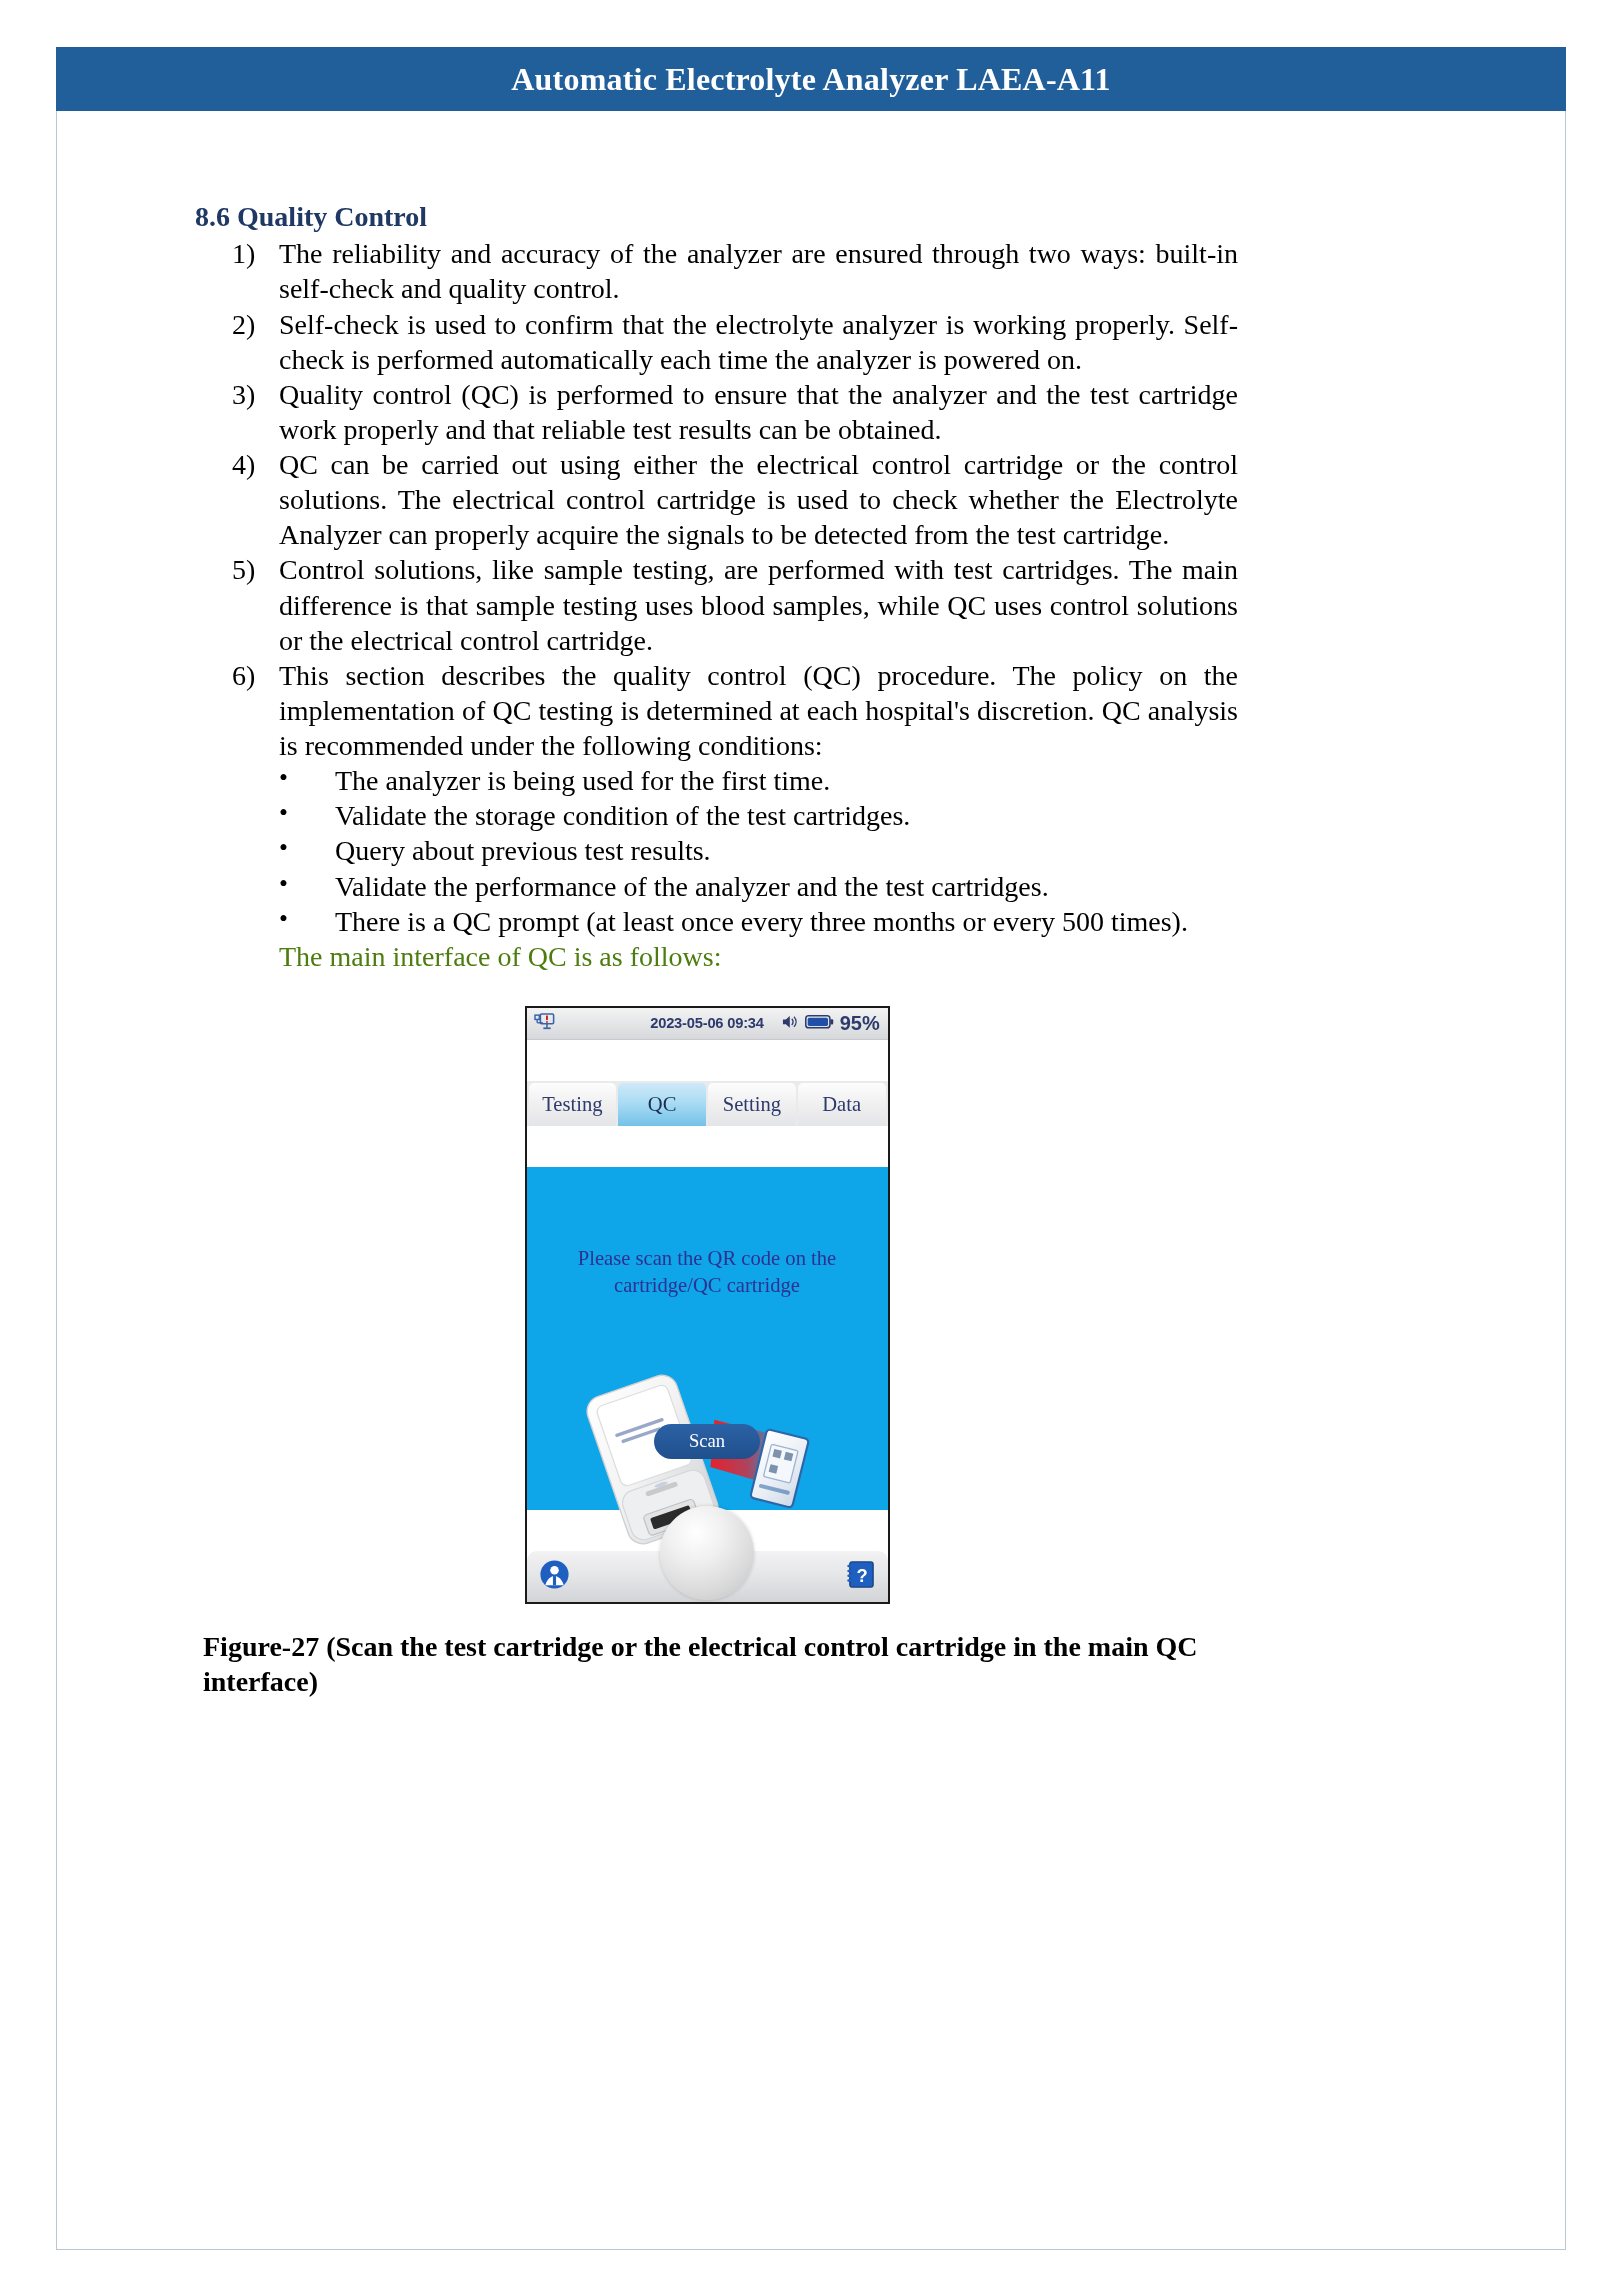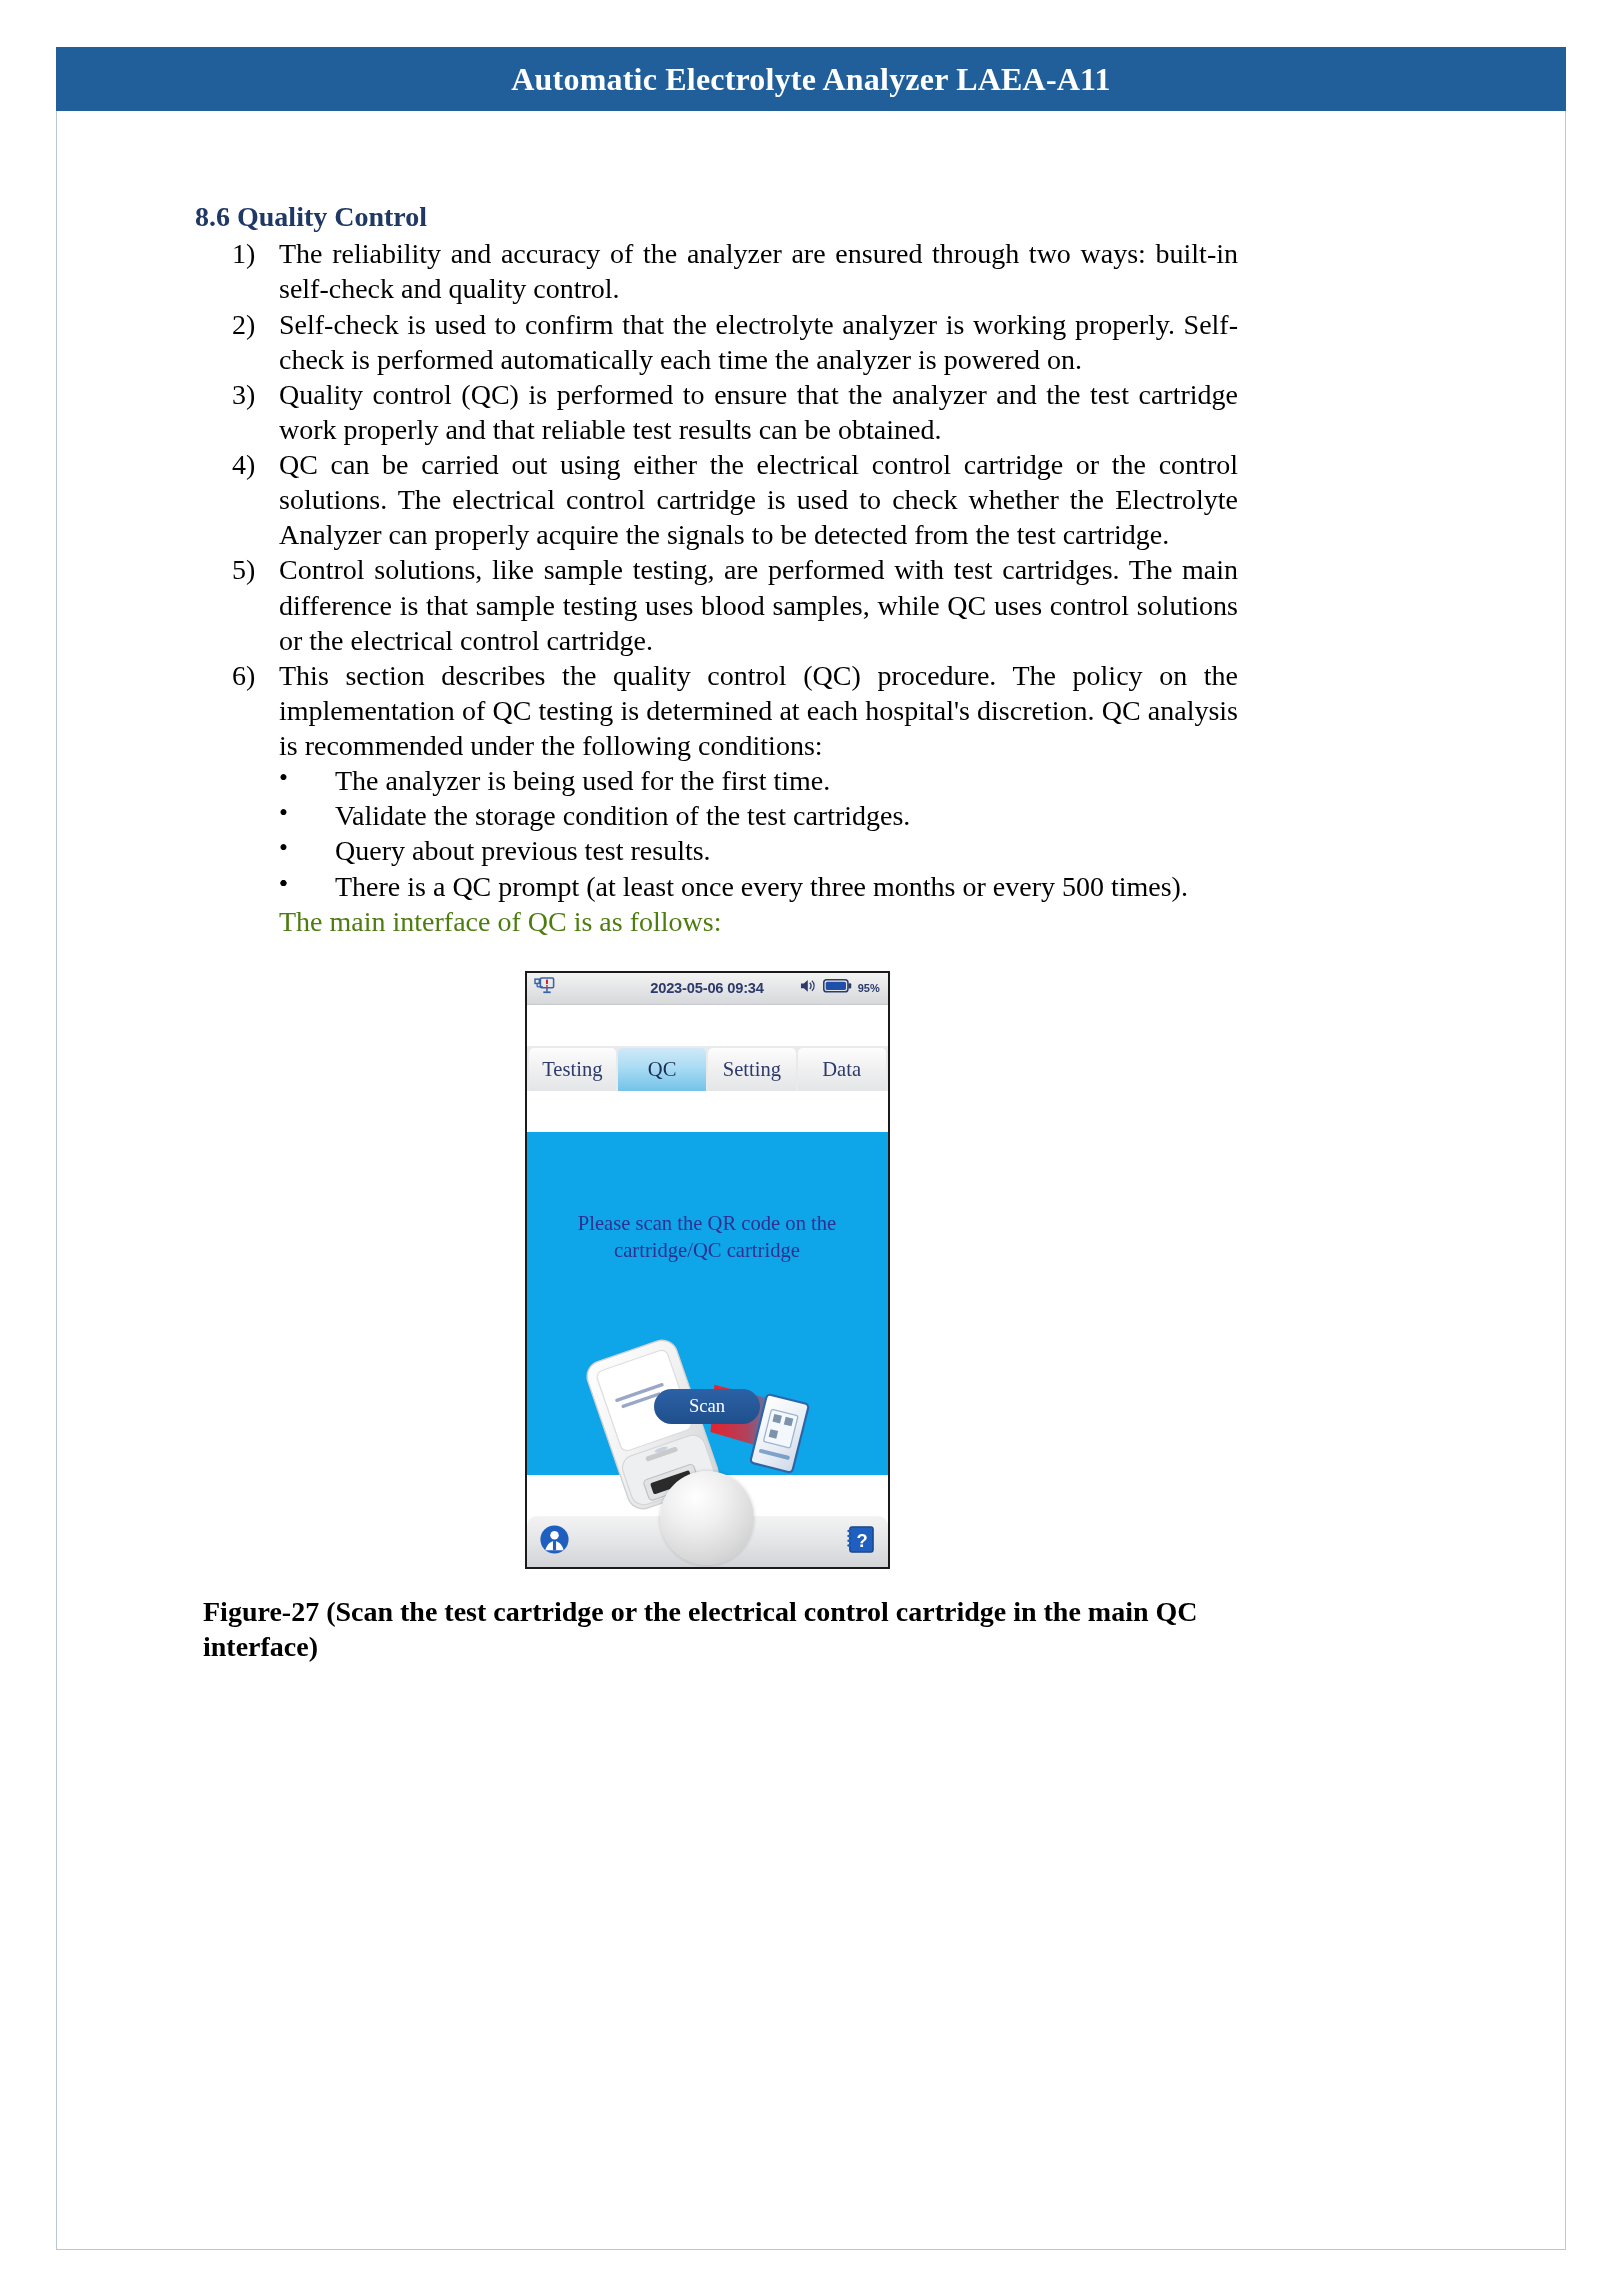--- a/index.html
+++ b/index.html
@@ -163,21 +163,21 @@
     letter-spacing: -0.2px;
   }
   .sb-right {
     margin-left: auto;
     display: flex;
     align-items: center;
     gap: 5.9px;
     z-index: 2;
   }
   .battery-pct {
-    font-size: 11px;
+    font-size: 20px;
     font-weight: bold;
     color: #2d3a6b;
     font-family: "Liberation Sans", sans-serif;
   }
 
   
   .tabs {
     display: flex;
     height: 45px;
     background: #e9eaec;
@@ -340,20 +340,21 @@
     <li>
       <span class="bullet">•</span>
       <span>Validate the storage condition of the test cartridges.</span>
     </li>
     <li>
       <span class="bullet">•</span>
       <span>Query about previous test results.</span>
     </li>
     <li>
       <span class="bullet">•</span>
+      <span>Validate the performance of the analyzer and the test cartridges.</span>
     </li>
     <li>
       <span class="bullet">•</span>
       <span>There is a QC prompt (at least once every three months or every 500 times).</span>
     </li>
   </ul>
 
   <div class="tail-line">The main interface of QC is as follows:</div>
 
   <div class="figure-wrap">

